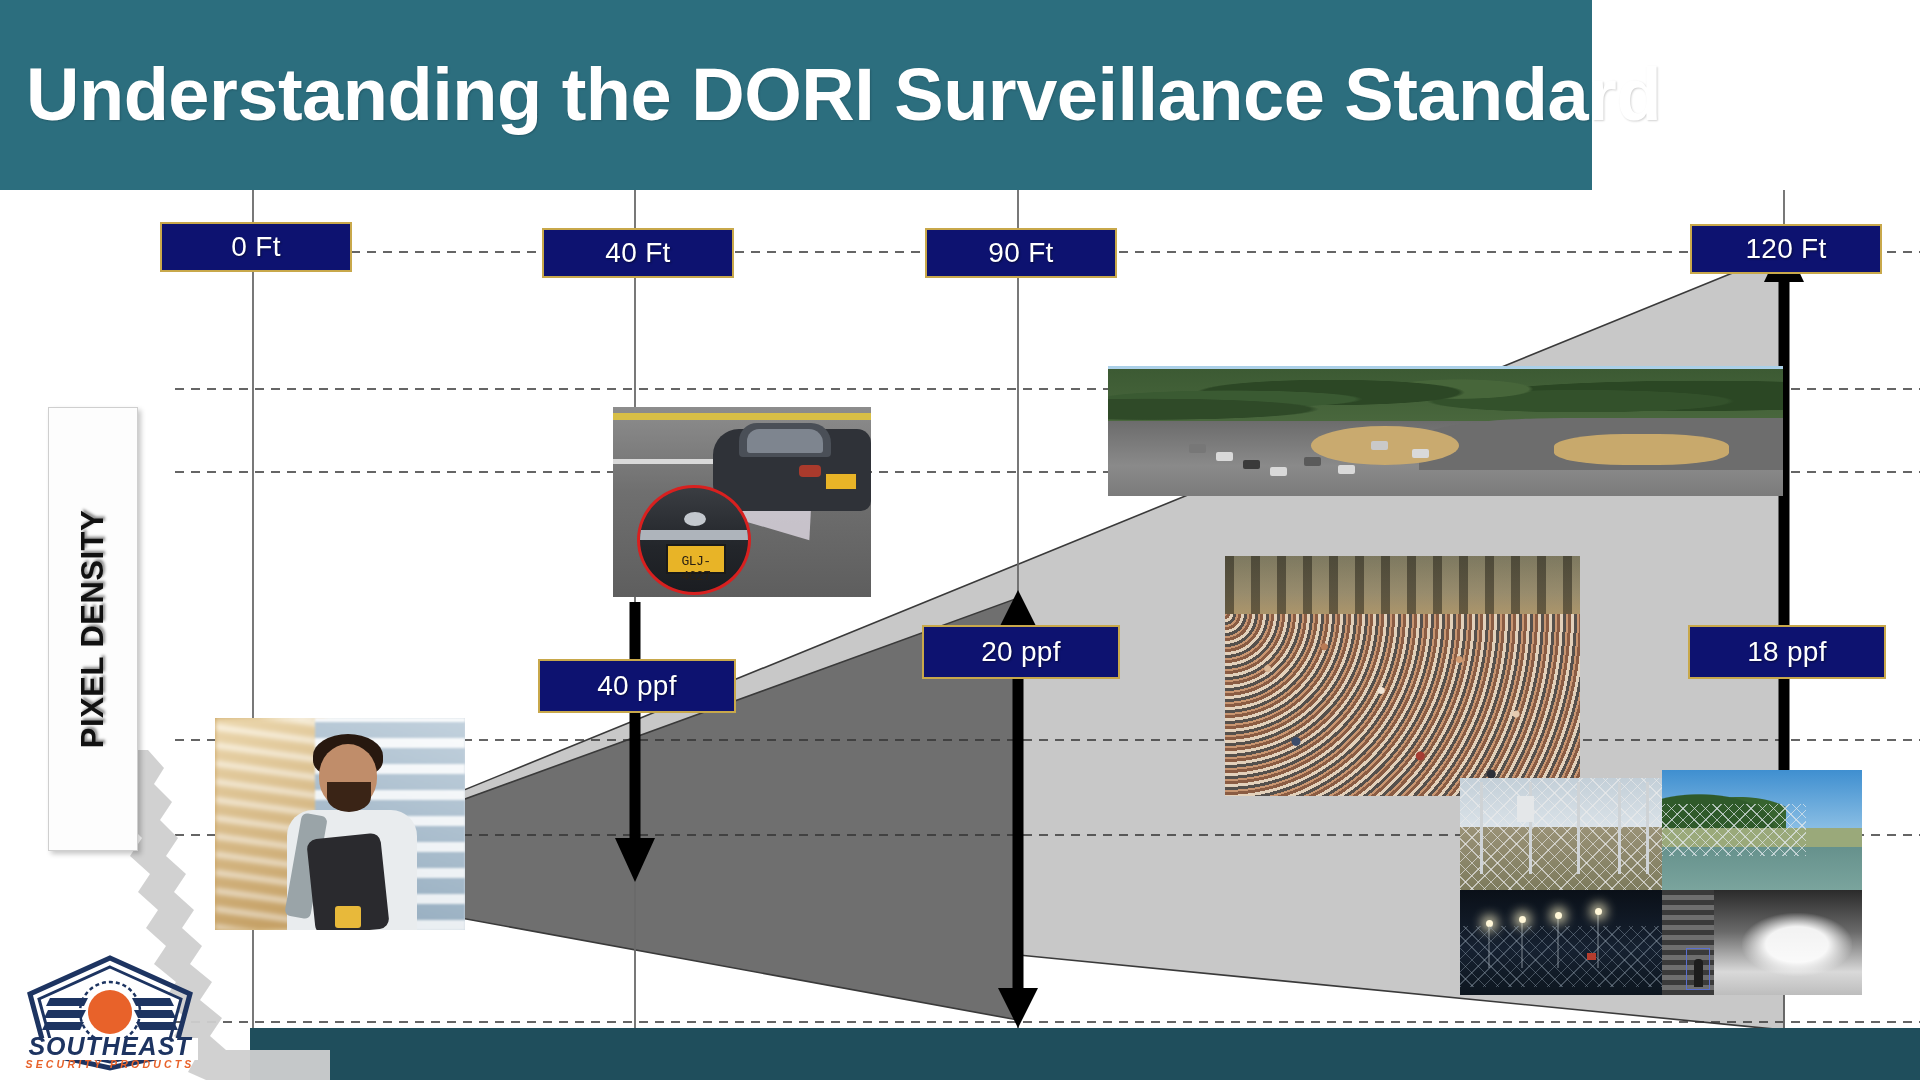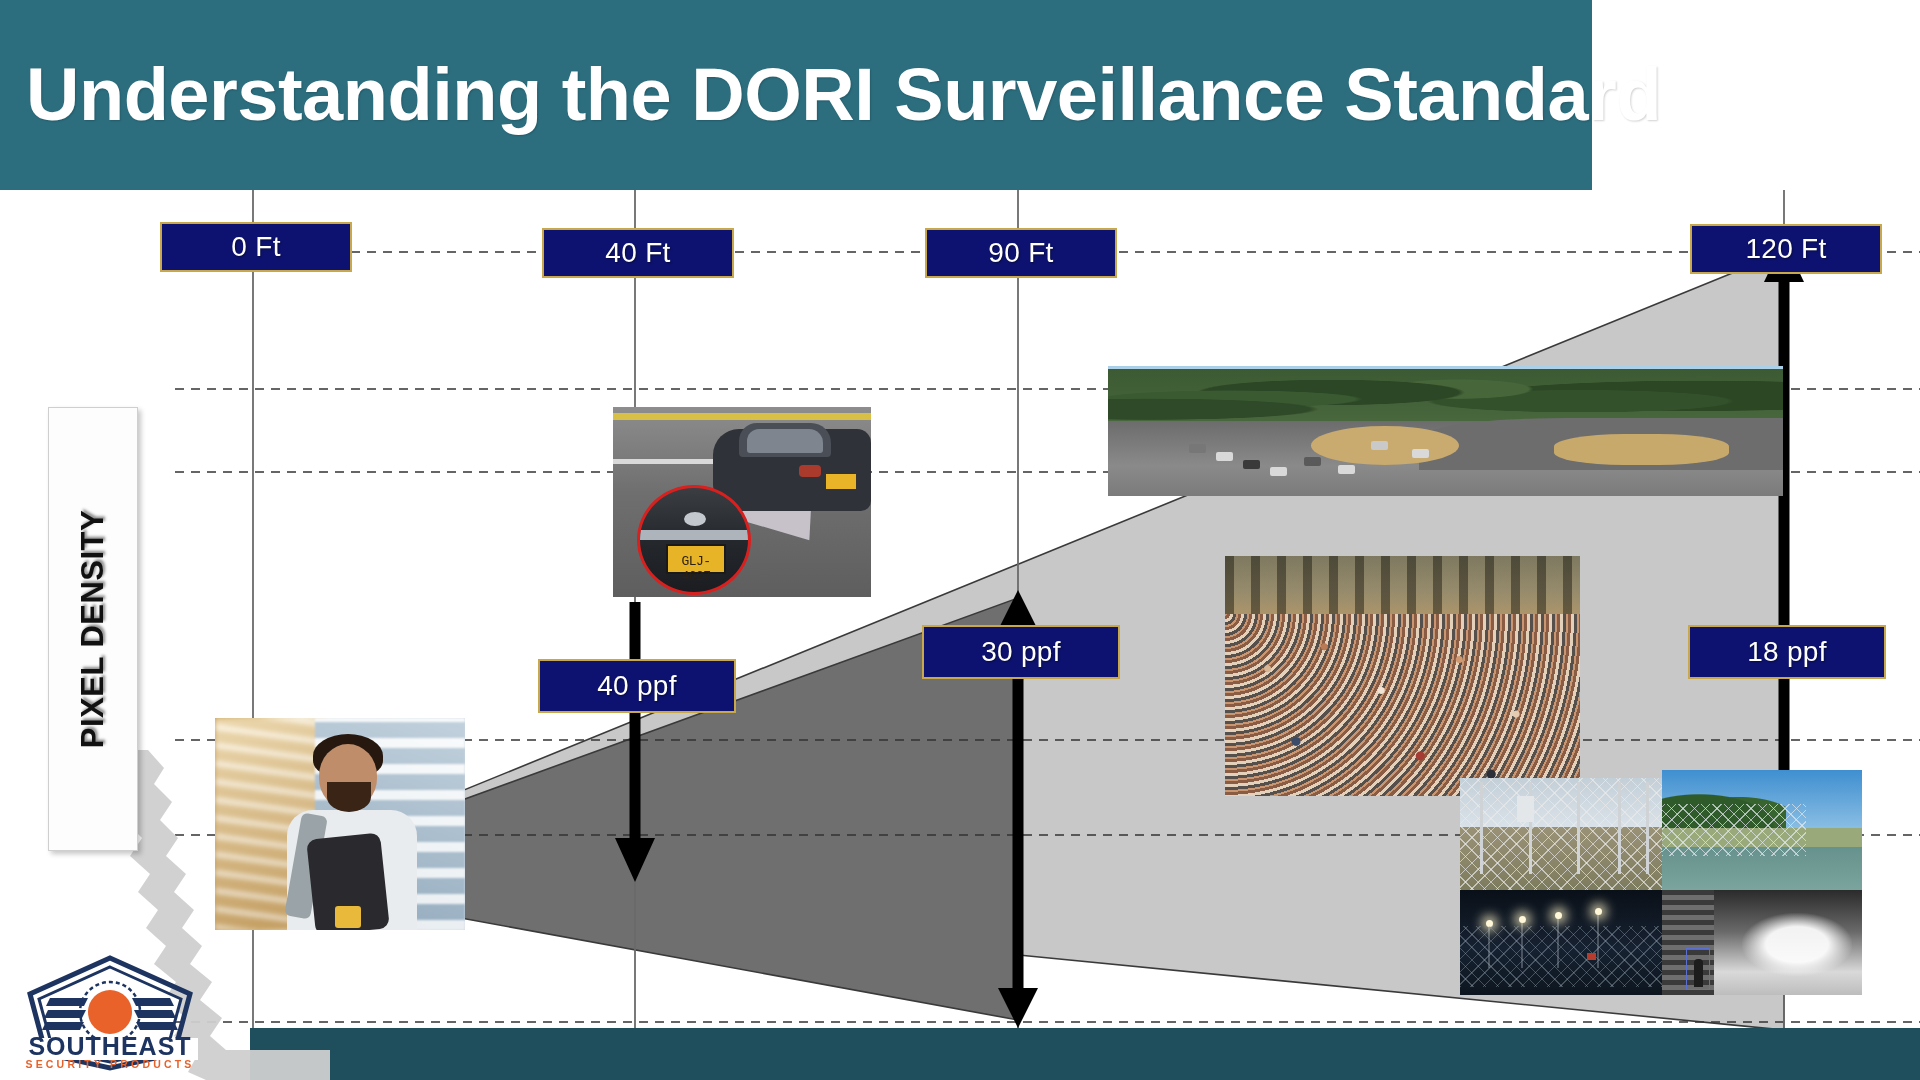--- a/index.html
+++ b/index.html
@@ -212,21 +212,21 @@
   .ph-thermal .bg{position:absolute;inset:0;
     background:linear-gradient(180deg,#2b2b2b 0%,#6a6a6a 40%,#d9d9d9 78%,#bdbdbd 100%);}
   .ph-thermal .wall{position:absolute;left:0;top:0;width:26%;height:100%;
     background:repeating-linear-gradient(180deg,#3a3a3a 0 5px,#6e6e6e 5px 10px);}
   .ph-thermal .glow{position:absolute;left:40%;top:22%;width:55%;height:60%;
     background:radial-gradient(ellipse, rgba(255,255,255,.92) 0 40%, rgba(255,255,255,0) 72%);}
   .ph-thermal .fig{position:absolute;left:16%;bottom:8%;width:9px;height:28px;background:#1d1d1d;border-radius:4px 4px 0 0;}
   .ph-thermal .bbox{position:absolute;left:12%;bottom:5%;width:22px;height:40px;border:1px solid #5a6fcf;}
 
   
-  .logo{position:absolute;left:14px;bottom:8px;width:192px;height:118px;z-index:60;}
+  .logo{position:absolute;left:14px;bottom:8px;width:192px;height:118px;z-index:60;font-style:italic;}
 </style>
 </head>
 <body>
 
 <div class="slide">
 
   <div class="header">
     <div class="header-title">Understanding the DORI Surveillance Standard</div>
   </div>
 
@@ -362,21 +362,21 @@
     <div class="fig"></div>
       <div class="bbox"></div>
   </div>
 
   <div class="navy-label dist-label" style="left:160px;top:222px;width:192px">0 Ft</div>
   <div class="navy-label dist-label" style="left:542px;top:228px;width:192px">40 Ft</div>
   <div class="navy-label dist-label" style="left:925px;top:228px;width:192px">90 Ft</div>
   <div class="navy-label dist-label" style="left:1690px;top:224px;width:192px">120 Ft</div>
 
   <div class="navy-label ppf-label" style="left:538px;top:659px;width:198px">40 ppf</div>
-  <div class="navy-label ppf-label" style="left:922px;top:625px;width:198px">30 ppf</div>
+  <div class="navy-label ppf-label" style="left:922px;top:625px;width:198px">20 ppf</div>
   <div class="navy-label ppf-label" style="left:1688px;top:625px;width:198px">18 ppf</div>
 
   <div class="axis-title-box">
     <div class="axis-title-text">PIXEL DENSITY</div>
   </div>
 
   <div class="footer-bar"></div>
 
   <div class="torn-edge">
     <svg width="330" height="330" viewBox="0 0 330 330">

